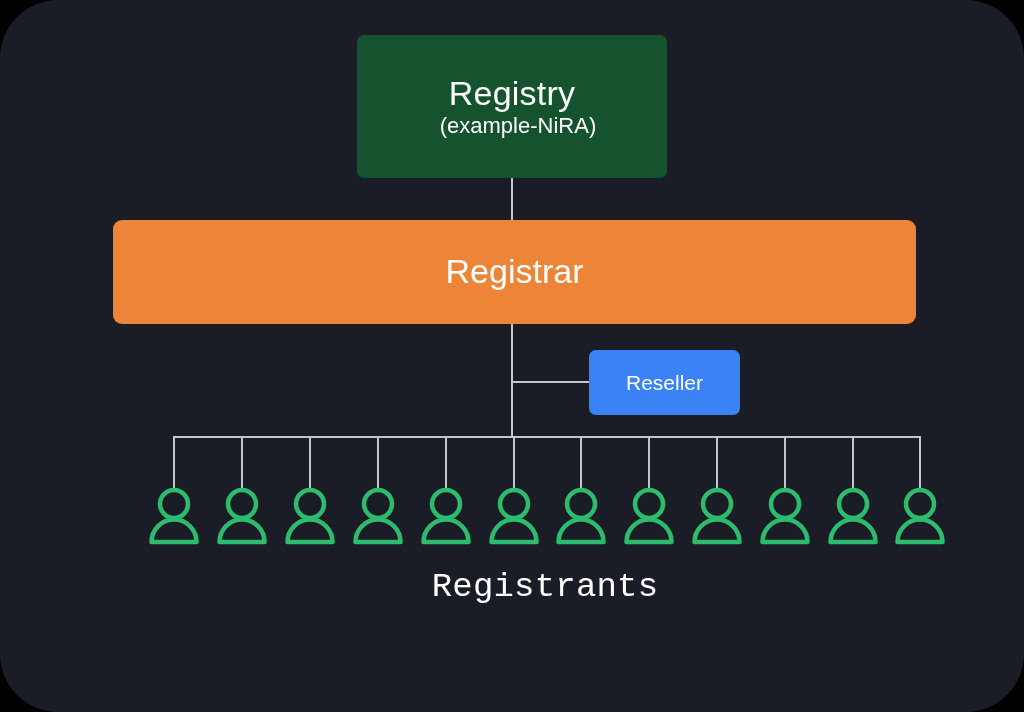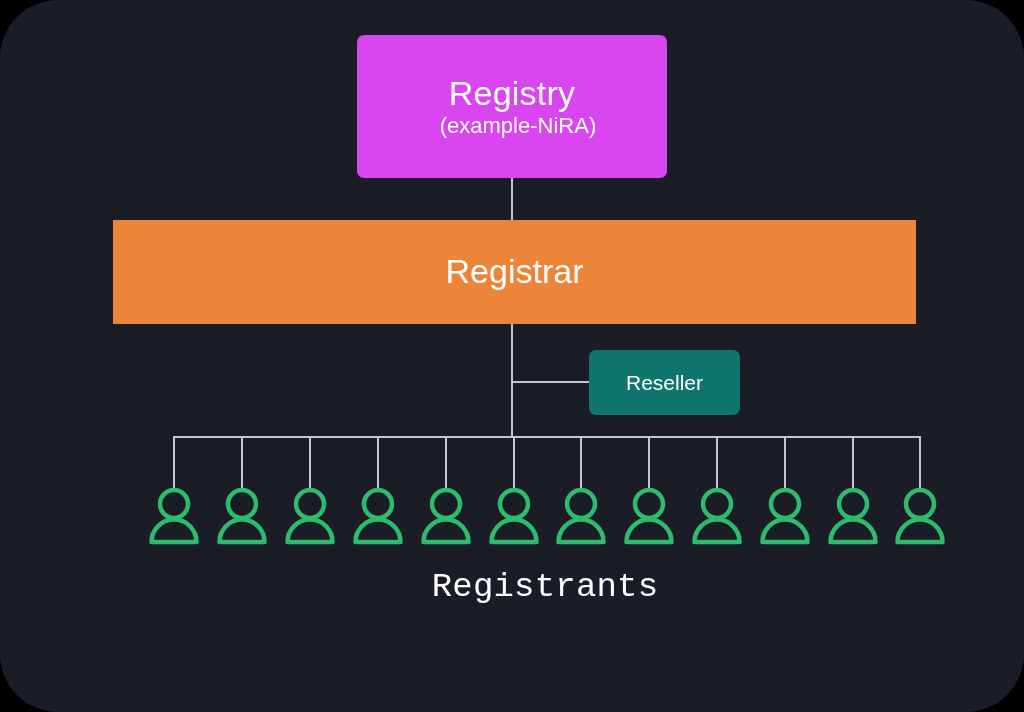--- a/index.html
+++ b/index.html
@@ -51,54 +51,54 @@
     color: #ffffff;
     text-align: center;
     line-height: 1.1;
   }
 
   #node-registry {
     left: 357px;
     top: 35px;
     width: 310px;
     height: 143px;
-    background: #d946ef;
+    background: #14532d;
     border-radius: 7px;
   }
   #node-registry .title-main {
     font-size: 34px;
     font-weight: 400;
     letter-spacing: 0.2px;
   }
   #node-registry .title-sub {
     font-size: 22px;
     font-weight: 400;
     margin-top: 2px;
     margin-left: 12px;
   }
 
   #node-registrar {
     left: 113px;
     top: 220px;
     width: 803px;
     height: 104px;
     background: #ec8538;
-    border-radius: 0;
+    border-radius: 9px;
   }
   #node-registrar .title-main {
     font-size: 34px;
     font-weight: 400;
   }
 
   #node-reseller {
     left: 589px;
     top: 350px;
     width: 151px;
     height: 65px;
-    background: #0f766e;
+    background: #3b82f6;
     border-radius: 7px;
   }
   #node-reseller .title-main {
     font-size: 21px;
     font-weight: 400;
   }
 
   
   #registrants-row {
     position: absolute;

